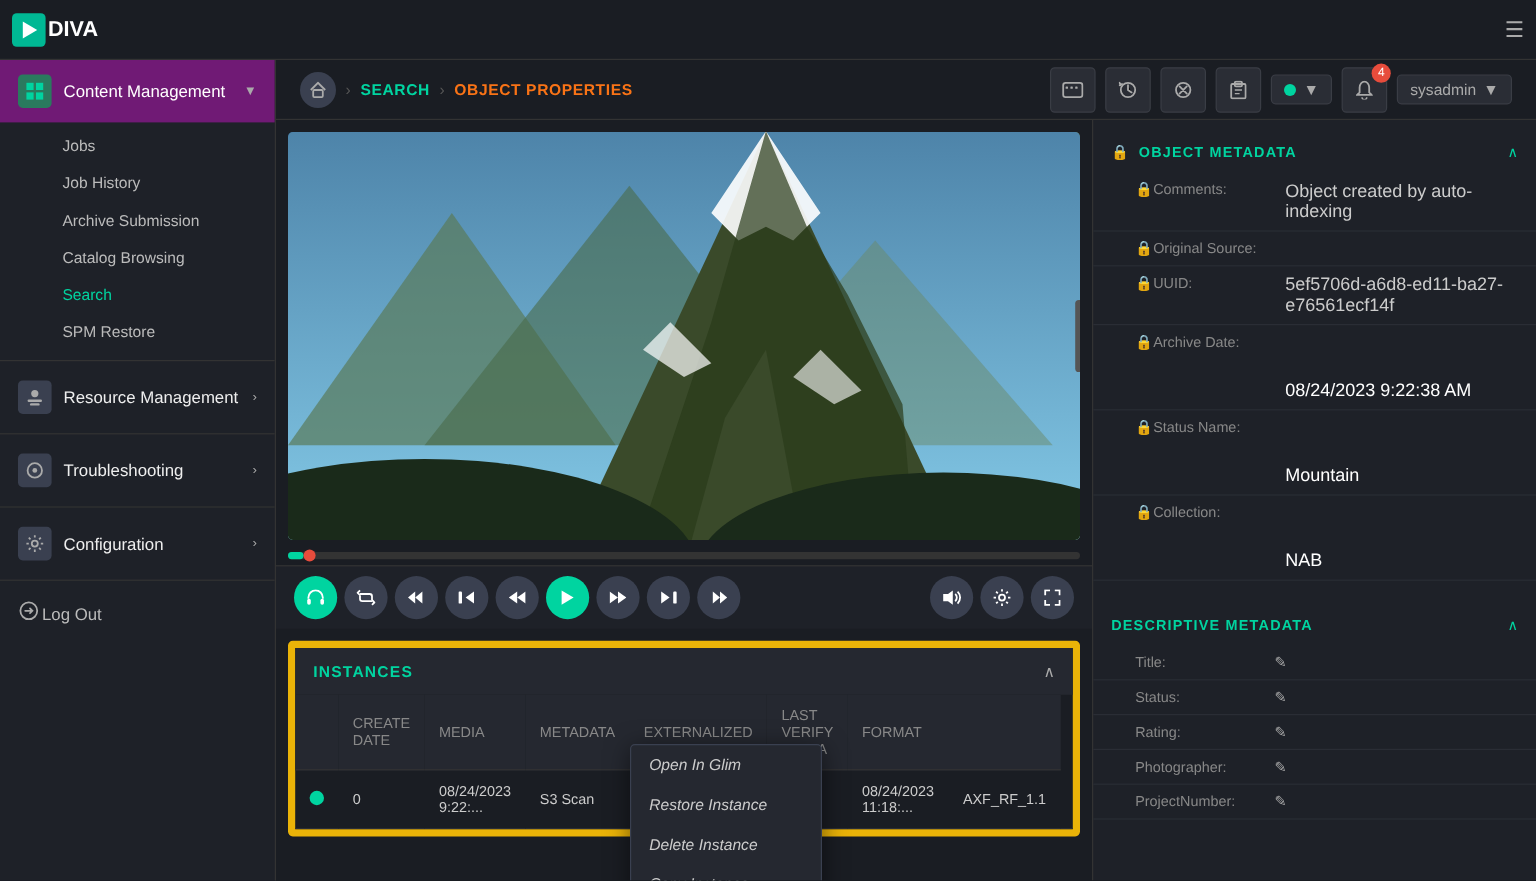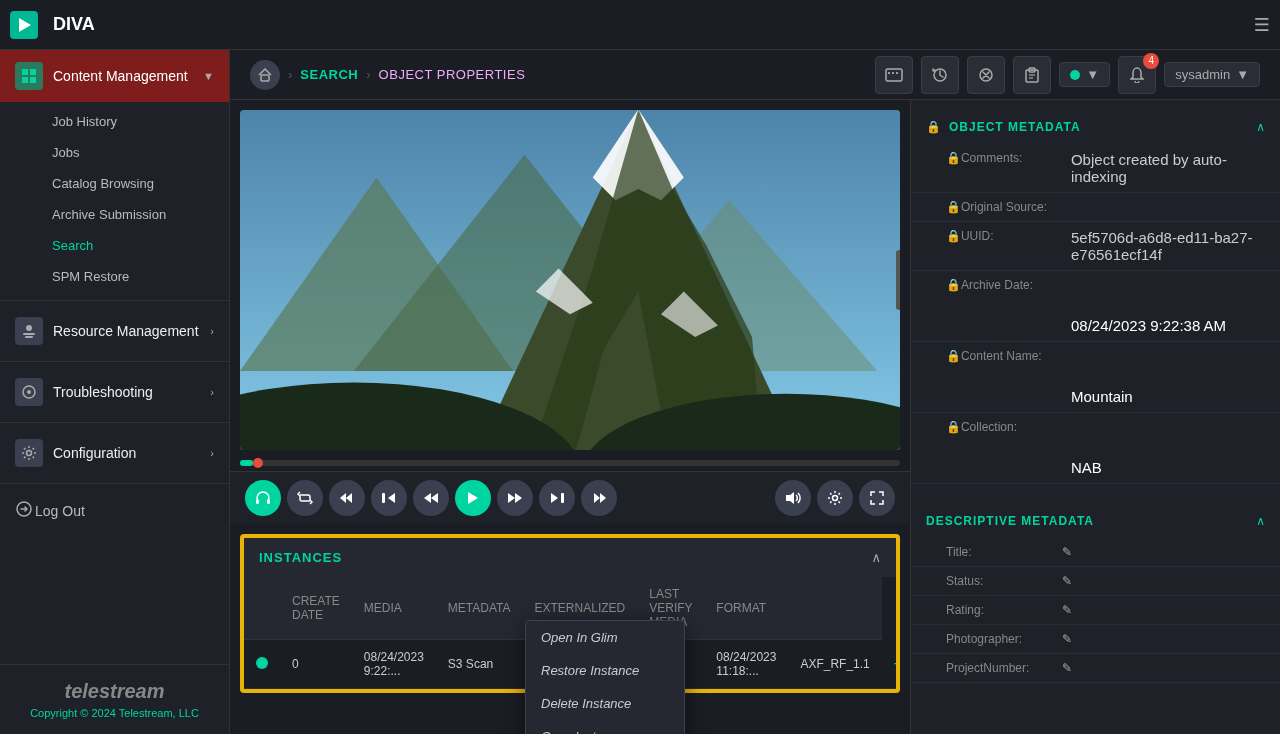--- a/index.html
+++ b/index.html
@@ -1,32 +1,32 @@
 <!DOCTYPE html>
 <html><head>
   <meta charset="utf-8">
   <style>
     * { box-sizing: border-box; margin: 0; padding: 0; }
     body { background: #1a1d23; color: #ccc; font-family: Arial, sans-serif; font-size: 13px; width: 1280px; height: 734px; overflow: hidden; display: flex; flex-direction: column; }
 
     
     .topbar { background: #1a1d23; height: 50px; display: flex; align-items: center; padding: 0 10px; border-bottom: 1px solid #333; flex-shrink: 0; }
-    .logo { display: flex; align-items: center; gap: 15px; margin-right: 20px; }
+    .logo { display: flex; align-items: center; gap: 2px; margin-right: 20px; }
     .logo-icon { width: 28px; height: 28px; background: #00b894; border-radius: 4px; display: flex; align-items: center; justify-content: center; color: white; font-weight: bold; font-size: 11px; }
     .logo-text { color: white; font-size: 18px; font-weight: bold; }
     .hamburger { margin-left: auto; color: #aaa; cursor: pointer; font-size: 18px; }
 
     
     .main-layout { display: flex; flex: 1; overflow: hidden; }
 
     
     .sidebar { width: 230px; background: #1e2128; border-right: 1px solid #333; display: flex; flex-direction: column; flex-shrink: 0; overflow-y: auto; }
     .sidebar-section { padding: 0; }
     .sidebar-header { display: flex; align-items: center; gap: 10px; padding: 12px 15px; cursor: pointer; color: #eee; font-size: 14px; }
-    .sidebar-header.active { background: #7f1d1d; color: white; }
+    .sidebar-header.active { background: #701a75; color: white; }
     .sidebar-header-icon { width: 28px; height: 28px; background: #2a7a5e; border-radius: 4px; display: flex; align-items: center; justify-content: center; font-size: 14px; flex-shrink: 0; }
     .sidebar-header-icon.res { background: #3a4050; }
     .sidebar-header-icon.trouble { background: #3a4050; }
     .sidebar-header-icon.config { background: #3a4050; }
     .sidebar-header-label { flex: 1; }
     .sidebar-header-arrow { font-size: 11px; color: #aaa; }
     .sidebar-sub { padding: 4px 0; }
     .sidebar-sub-item { padding: 8px 15px 8px 52px; color: #bbb; cursor: pointer; font-size: 13px; }
     .sidebar-sub-item.active { color: #00d4a0; }
     .sidebar-divider { border-top: 1px solid #333; margin: 4px 0; }
@@ -38,21 +38,21 @@
 
     
     .content { flex: 1; display: flex; flex-direction: column; background: #1a1d23; overflow: hidden; }
 
     
     .breadcrumb { height: 50px; display: flex; align-items: center; gap: 8px; padding: 0 20px; border-bottom: 1px solid #333; flex-shrink: 0; }
     .breadcrumb-home { width: 30px; height: 30px; background: #3a4050; border-radius: 50%; display: flex; align-items: center; justify-content: center; color: #aaa; cursor: pointer; }
     .breadcrumb-arrow { color: #555; }
     .breadcrumb-link { color: #00d4a0; font-weight: bold; cursor: pointer; letter-spacing: 0.5px; }
     .breadcrumb-separator { color: #555; }
-    .breadcrumb-current { color: #f0abfc; font-weight: normal; letter-spacing: 0.5px; }
+    .breadcrumb-current { color: #f97316; font-weight: bold; letter-spacing: 0.5px; }
     .toolbar-right { margin-left: auto; display: flex; align-items: center; gap: 8px; }
     .tb-btn { width: 38px; height: 38px; background: #2a2d35; border: 1px solid #3a3d45; border-radius: 4px; display: flex; align-items: center; justify-content: center; cursor: pointer; color: #aaa; font-size: 16px; }
     .user-btn { display: flex; align-items: center; gap: 6px; background: #2a2d35; border: 1px solid #3a3d45; border-radius: 4px; padding: 4px 10px; cursor: pointer; color: #aaa; }
     .user-dot { width: 10px; height: 10px; background: #00d4a0; border-radius: 50%; }
     .notif-btn { position: relative; }
     .notif-badge { position: absolute; top: -4px; right: -4px; background: #e74c3c; color: white; border-radius: 50%; width: 16px; height: 16px; font-size: 10px; display: flex; align-items: center; justify-content: center; }
 
     
     .body-split { display: flex; flex: 1; overflow: hidden; }
 
@@ -70,21 +70,21 @@
     .progress-dot { width: 10px; height: 10px; background: #e74c3c; border-radius: 50%; position: absolute; left: 2%; top: -2px; }
 
     
     .controls { display: flex; align-items: center; gap: 6px; padding: 8px 15px; background: #1e2128; border-top: 1px solid #333; }
     .ctrl-btn { width: 36px; height: 36px; border-radius: 50%; border: none; cursor: pointer; display: flex; align-items: center; justify-content: center; font-size: 14px; color: white; background: #3a4050; }
     .ctrl-btn.active { background: #00d4a0; }
     .ctrl-btn.primary { background: #00d4a0; }
     .ctrl-spacer { flex: 1; }
 
     
-    .instances-panel { margin: 10px; border: 4px solid #eab308; border-radius: 4px; overflow: hidden; }
+    .instances-panel { margin: 10px; border: 6px solid #eab308; border-radius: 4px; overflow: hidden; }
     .instances-header { background: #252830; padding: 12px 15px; display: flex; align-items: center; justify-content: space-between; }
     .instances-title { color: #00d4a0; font-size: 13px; font-weight: bold; letter-spacing: 1px; }
     .instances-collapse { color: #aaa; cursor: pointer; }
     .instances-table { width: 100%; border-collapse: collapse; }
     .instances-table th { background: #252830; padding: 10px 12px; text-align: left; color: #888; font-size: 12px; font-weight: normal; border-bottom: 1px solid #333; }
     .instances-table td { padding: 10px 12px; color: #ccc; font-size: 12px; border-bottom: 1px solid #2a2d35; }
     .instance-dot { width: 12px; height: 12px; background: #00d4a0; border-radius: 50%; display: inline-block; }
 
     
     .context-menu { position: absolute; background: #252830; border: 1px solid #3a4050; border-radius: 4px; z-index: 100; width: 160px; box-shadow: 0 4px 20px rgba(0,0,0,0.5); top: 520px; left: 295px; }
@@ -130,24 +130,24 @@
               <rect x="1" y="1" width="6" height="6" fill="#00d4a0"></rect>
               <rect x="9" y="1" width="6" height="6" fill="#00d4a0"></rect>
               <rect x="1" y="9" width="6" height="6" fill="#00d4a0"></rect>
               <rect x="9" y="9" width="6" height="6" fill="#00d4a0"></rect>
             </svg>
         </div>
         <span class="sidebar-header-label">Content Management</span>
         <span class="sidebar-header-arrow">▼</span>
       </div>
       <div class="sidebar-sub">
+        <div class="sidebar-sub-item">Jobs</div>
         <div class="sidebar-sub-item">Job History</div>
-        <div class="sidebar-sub-item">Jobs</div>
+        <div class="sidebar-sub-item">Archive Submission</div>
         <div class="sidebar-sub-item">Catalog Browsing</div>
-        <div class="sidebar-sub-item">Archive Submission</div>
         <div class="sidebar-sub-item active">Search</div>
         <div class="sidebar-sub-item">SPM Restore</div>
       </div>
     </div>
 
     <div class="sidebar-divider"></div>
 
     <div class="sidebar-header">
       <div class="sidebar-header-icon res">
         <svg width="16" height="16" viewBox="0 0 16 16">
@@ -191,28 +191,20 @@
     <div class="logout-item">
       <span style="color:#aaa; font-size:16px;">
         <svg width="18" height="18" viewBox="0 0 18 18">
             <circle cx="9" cy="9" r="7" fill="none" stroke="#aaa" stroke-width="1.5"></circle>
             <path d="M6 9h6M10 7l2 2-2 2" stroke="#aaa" stroke-width="1.5" stroke-linecap="round"></path>
           </svg>
       </span>
       <span>Log Out</span>
     </div>
 
-    <div class="sidebar-footer">
-      <div class="telestream-logo">
-        <div style="font-size:20px; font-weight:bold; color:#888; font-style:italic;">telestream</div>
-      </div>
-      <div class="copyright">
-        <span>Copyright © 2024</span> <span style="color:#00d4a0;">Telestream, LLC</span>
-      </div>
-    </div>
   </div>
 
   <div class="content">
 
     <div class="breadcrumb">
       <div class="breadcrumb-home">
         <svg width="14" height="14" viewBox="0 0 14 14">
             <path d="M1 7L7 1l6 6" fill="none" stroke="#aaa" stroke-width="1.5"></path>
             <rect x="3" y="7" width="8" height="6" rx="1" fill="none" stroke="#aaa" stroke-width="1.5"></rect>
           </svg>
@@ -460,21 +452,21 @@
             <span class="metadata-label">UUID:</span>
             <span class="metadata-value">5ef5706d-a6d8-ed11-ba27-e76561ecf14f</span>
           </div>
           <div class="metadata-row">
             <span class="lock-icon">🔒</span>
             <span class="metadata-label">Archive Date:</span>
             <span class="metadata-value highlight">08/24/2023 9:22:38 AM</span>
           </div>
           <div class="metadata-row">
             <span class="lock-icon">🔒</span>
-            <span class="metadata-label">Content Name:</span>
+            <span class="metadata-label">Status Name:</span>
             <span class="metadata-value highlight">Mountain</span>
           </div>
           <div class="metadata-row">
             <span class="lock-icon">🔒</span>
             <span class="metadata-label">Collection:</span>
             <span class="metadata-value highlight">NAB</span>
           </div>
         </div>
 
         <div class="metadata-section">

